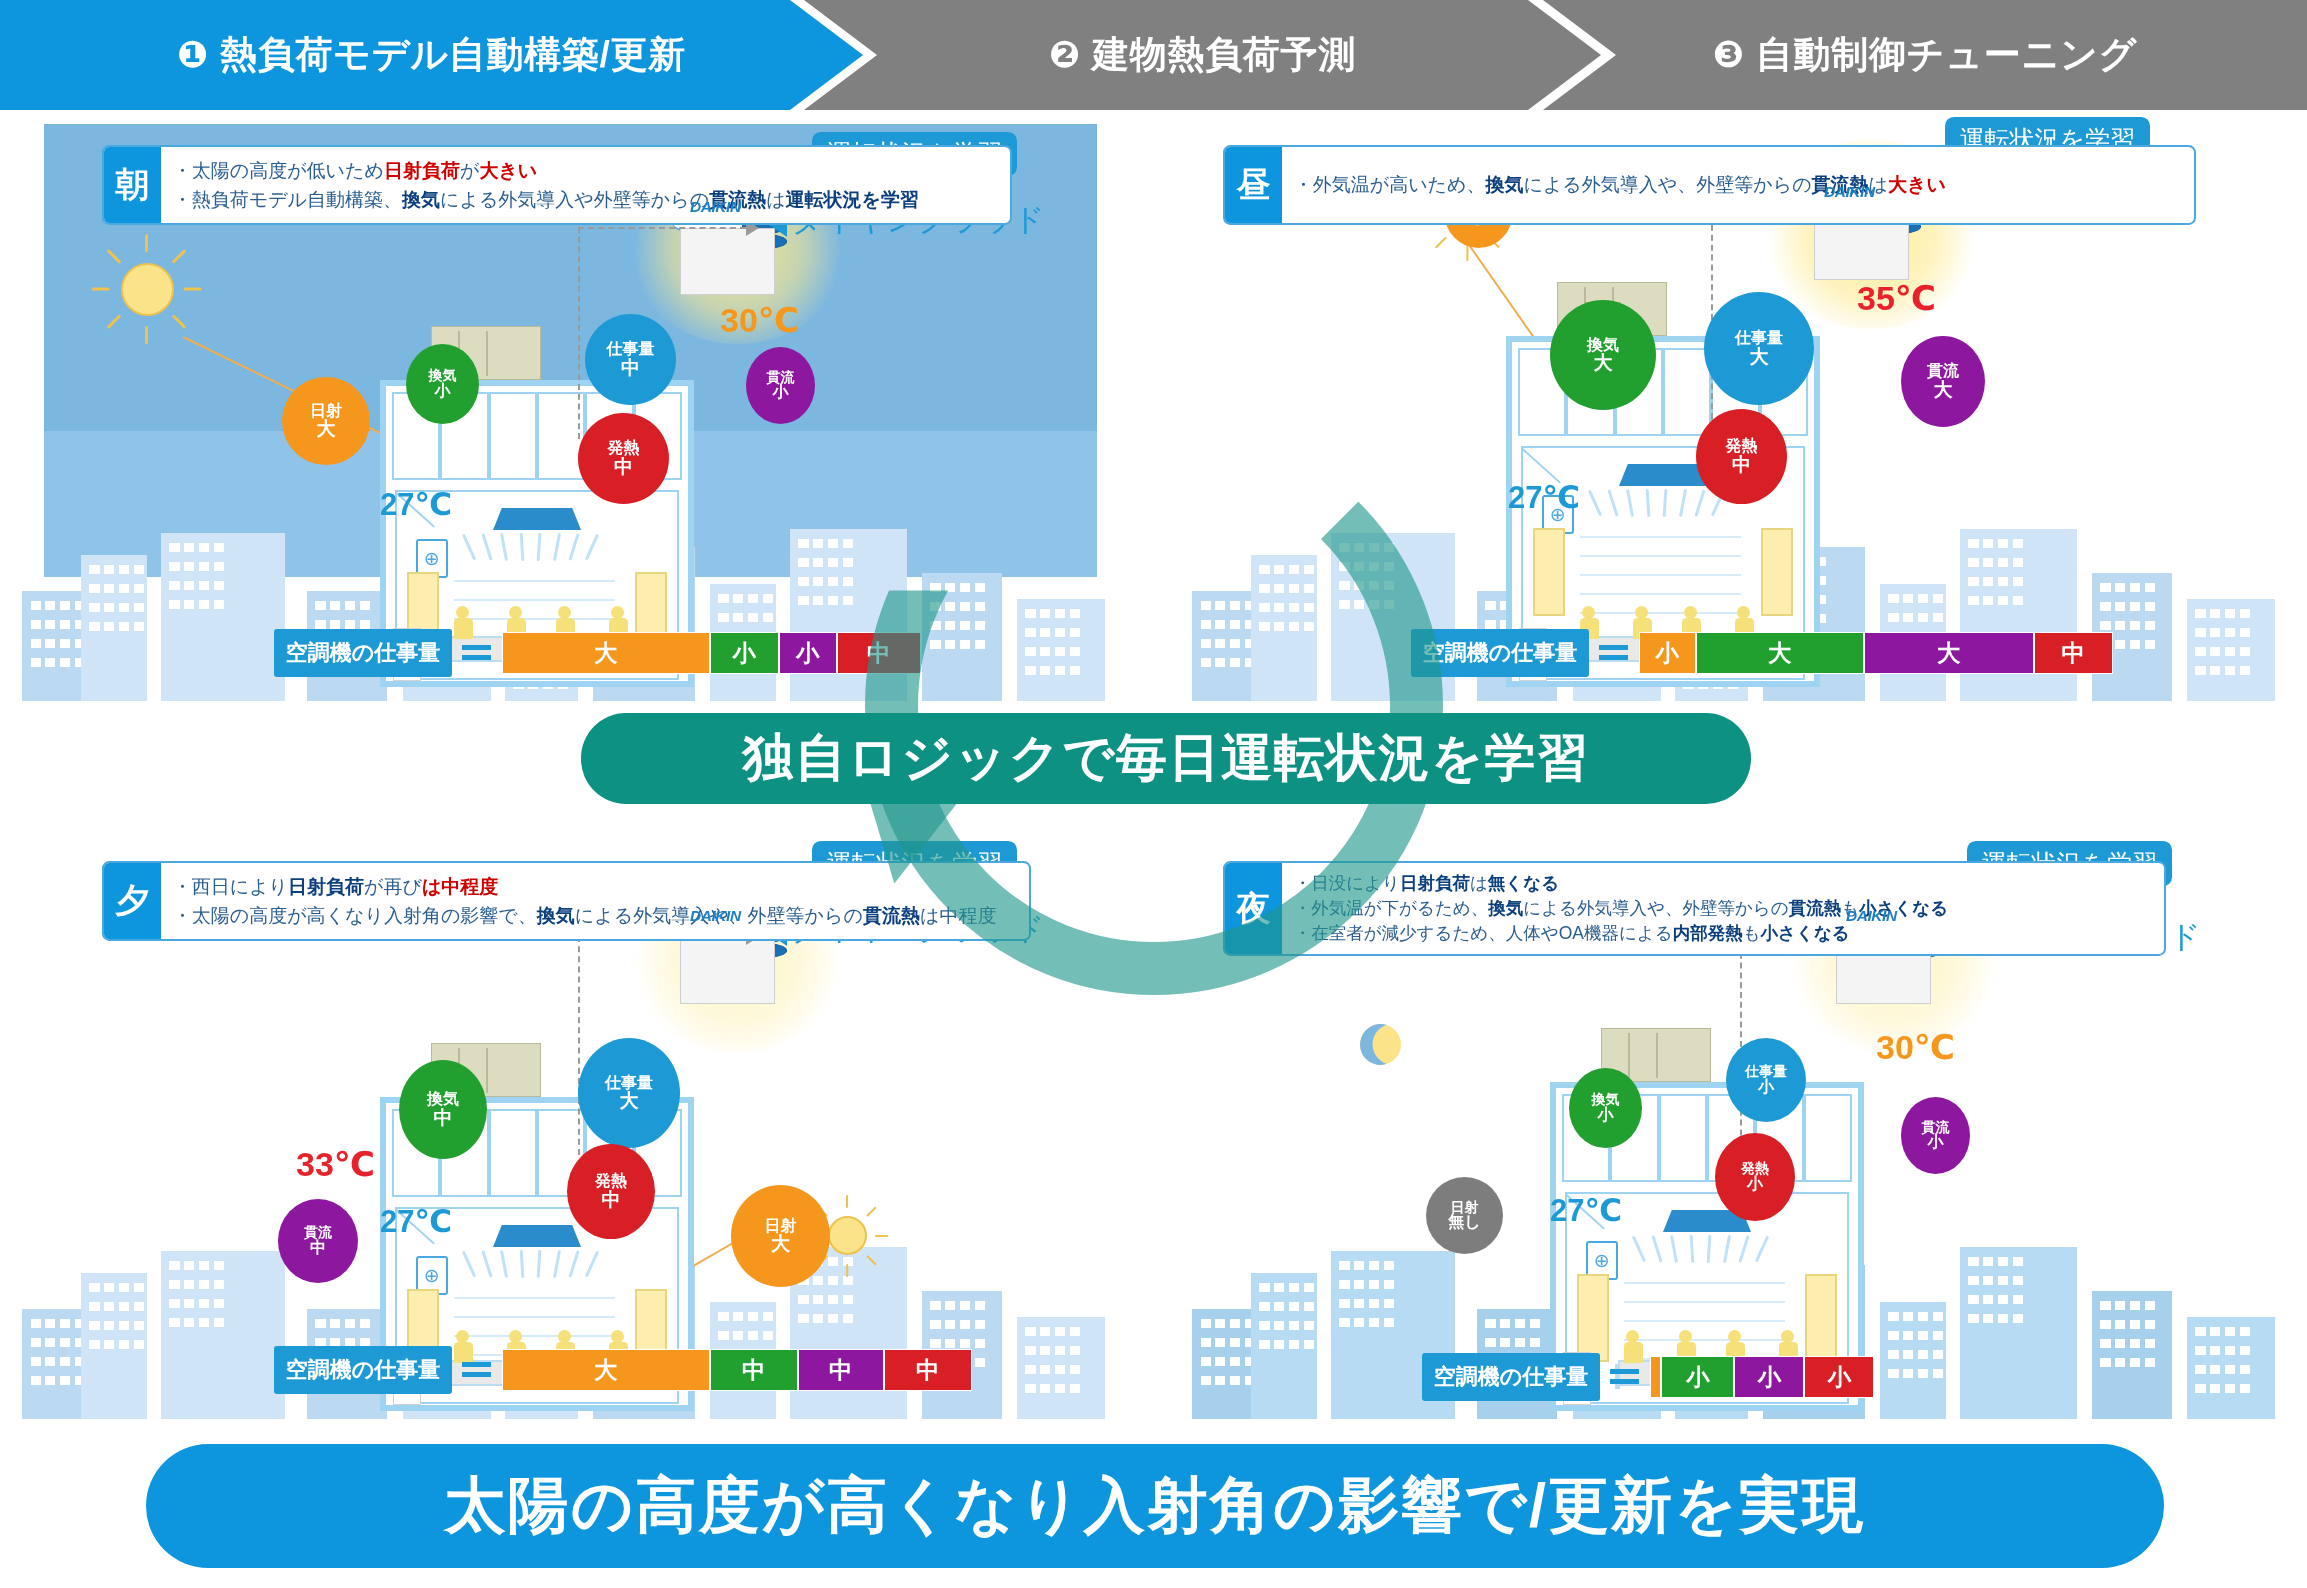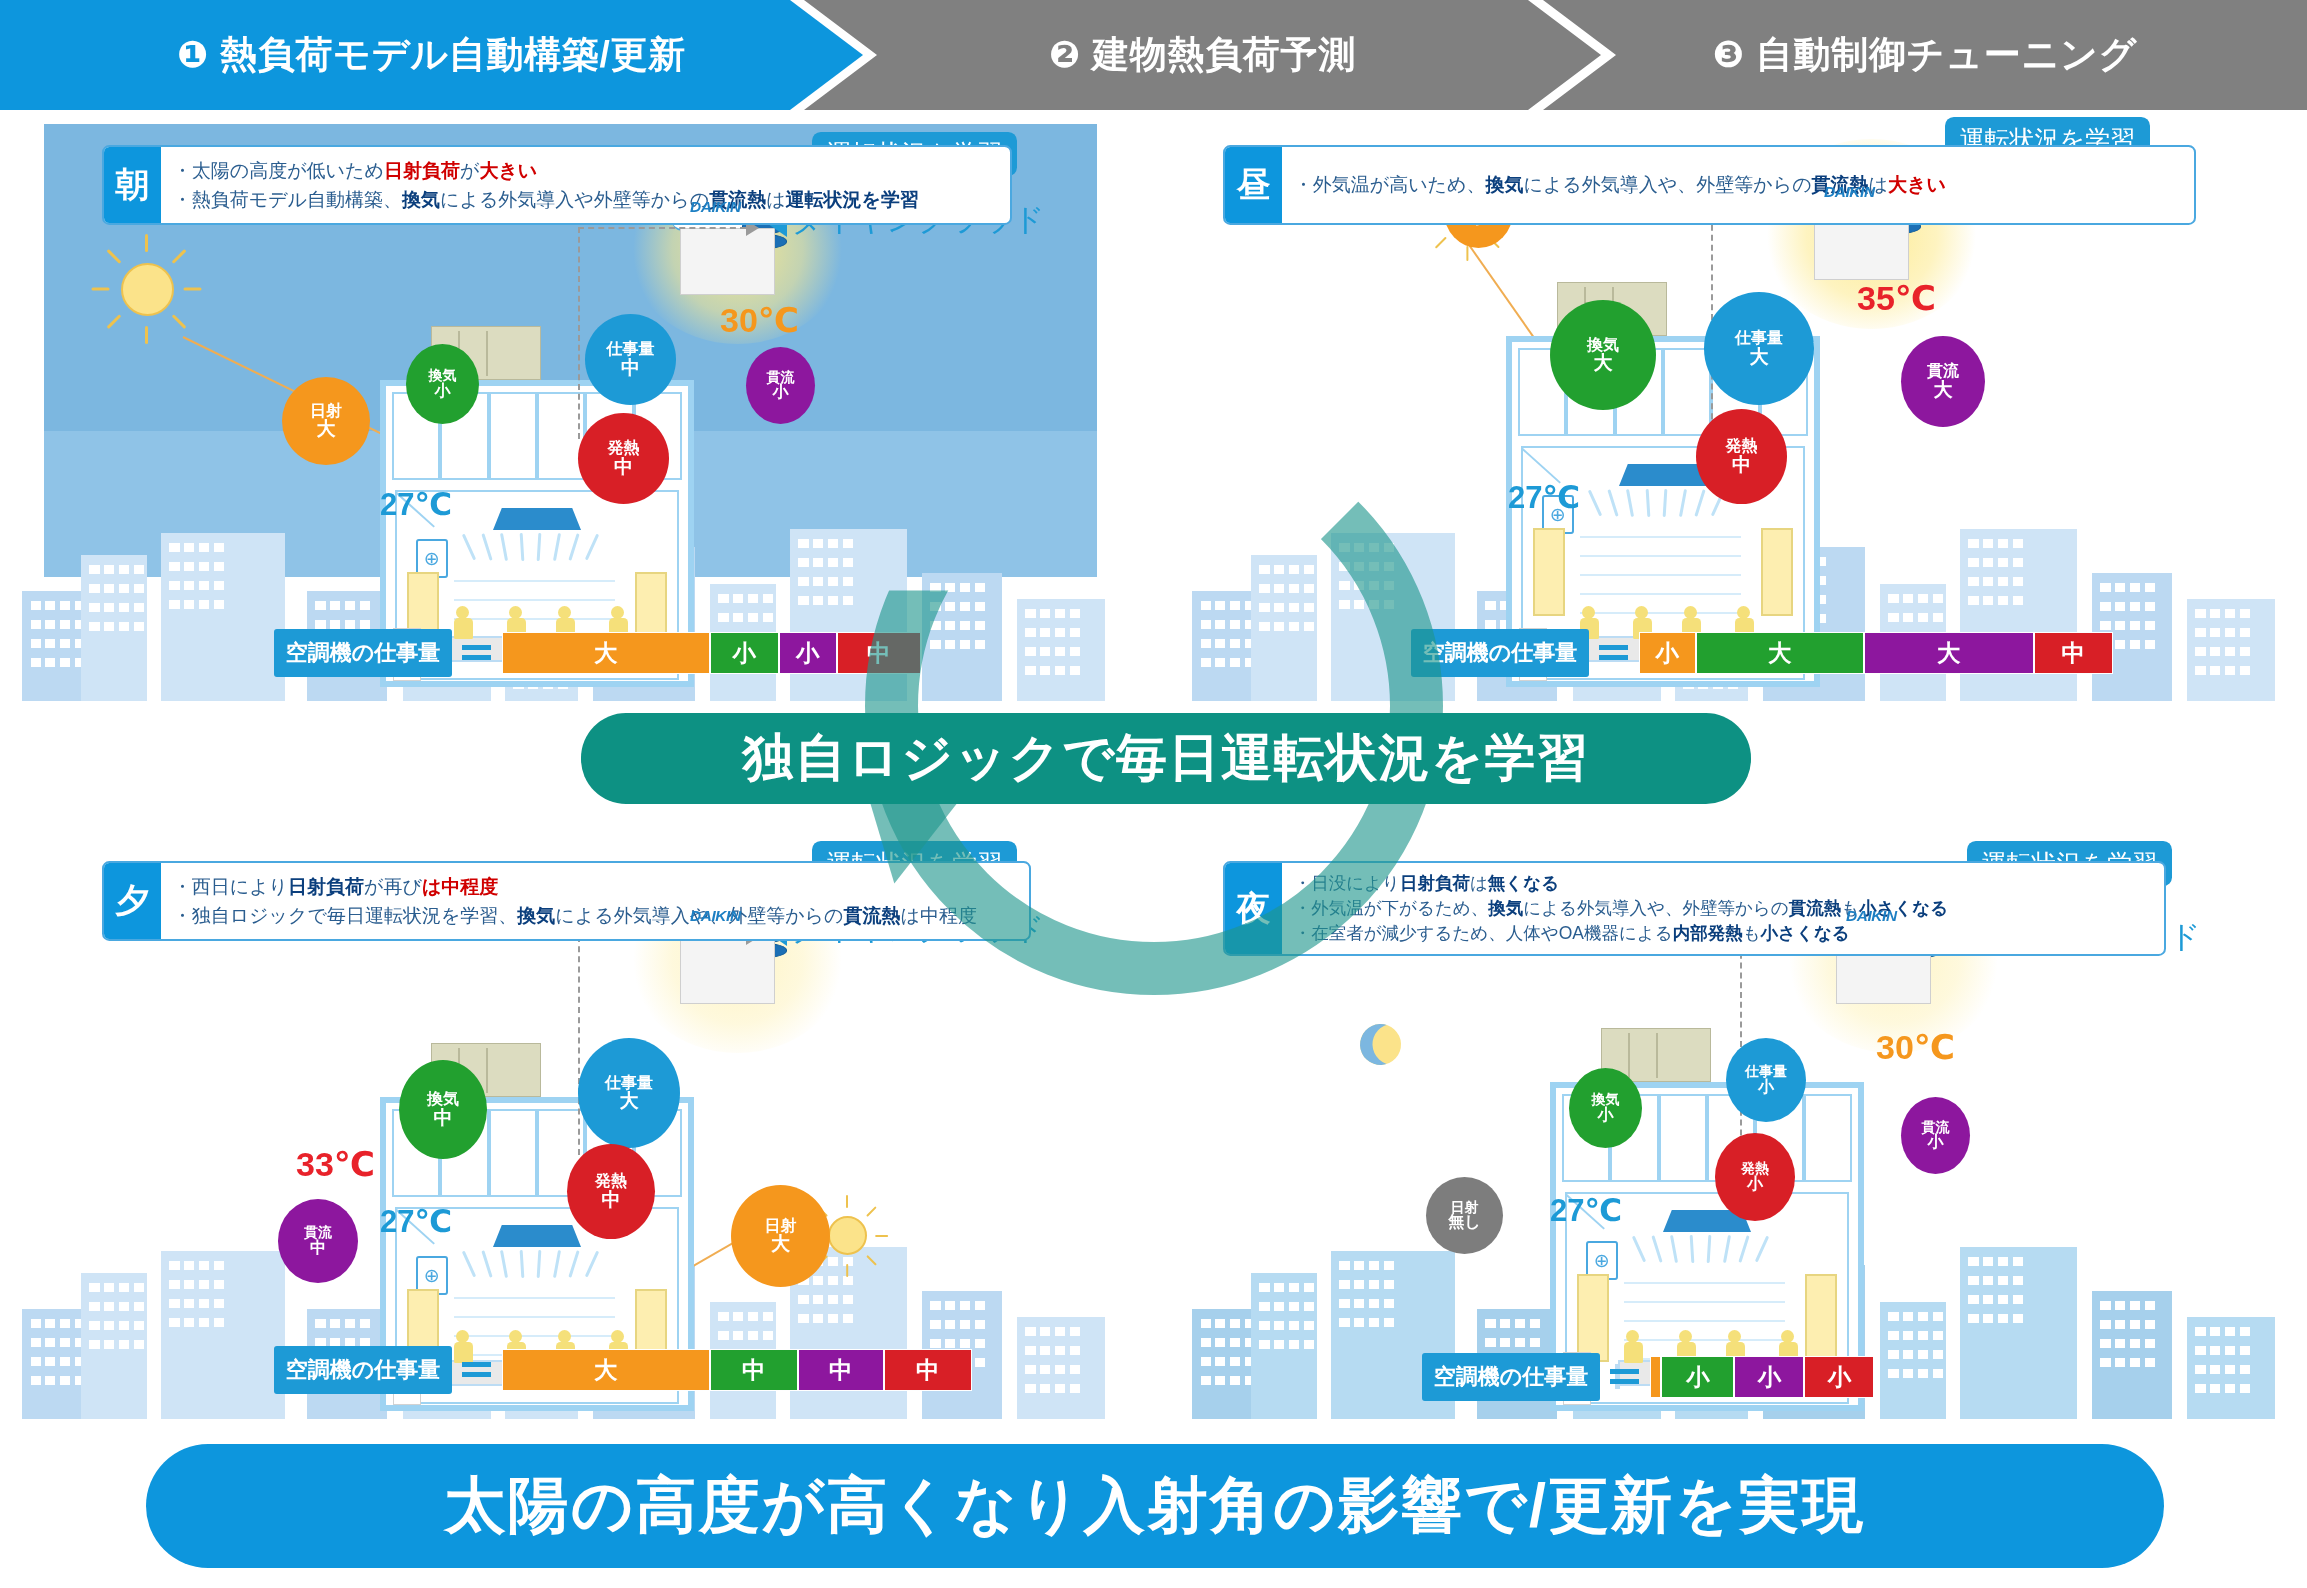--- a/index.html
+++ b/index.html
@@ -1532,21 +1532,21 @@
 <div class="timebox tb-tr">
   <div class="time-badge">昼</div>
   <div class="time-lines" id="lines-noon">
       <div class="time-line"><span>・外気温が高いため、</span><span class="b">換気</span><span>による外気導入や、外壁等からの</span><span class="b">貫流熱</span><span>は</span><span class="rd">大きい</span></div>
     </div>
 </div>
 <div class="timebox tb-bl">
   <div class="time-badge">夕</div>
   <div class="time-lines" id="lines-evening">
       <div class="time-line"><span>・西日により</span><span class="b">日射負荷</span><span>が再び</span><span class="rd">は中程度</span></div>
-      <div class="time-line"><span>・独自ロジックで毎日運転状況を学習、</span><span class="b">換気</span><span>による外気導入や、外壁等からの</span><span class="b">貫流熱</span><span>は中程度</span></div>
+      <div class="time-line"><span>・太陽の高度が高くなり入射角の影響で、</span><span class="b">換気</span><span>による外気導入や、外壁等からの</span><span class="b">貫流熱</span><span>は中程度</span></div>
     </div>
 </div>
 <div class="timebox tb-br">
   <div class="time-badge">夜</div>
   <div class="time-lines" id="lines-night">
       <div class="time-line"><span>・日没により</span><span class="b">日射負荷</span><span>は</span><span class="b">無くなる</span></div>
       <div class="time-line"><span>・外気温が下がるため、</span><span class="b">換気</span><span>による外気導入や、外壁等からの</span><span class="b">貫流熱</span><span>も</span><span class="b">小さくなる</span></div>
       <div class="time-line"><span>・在室者が減少するため、人体やOA機器による</span><span class="b">内部発熱</span><span>も</span><span class="b">小さくなる</span></div>
     </div>
 </div>

